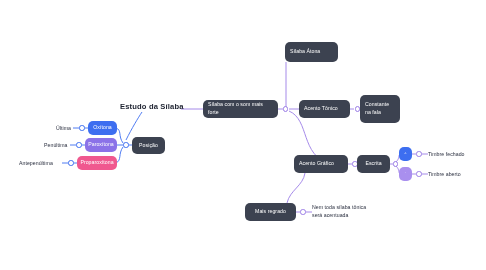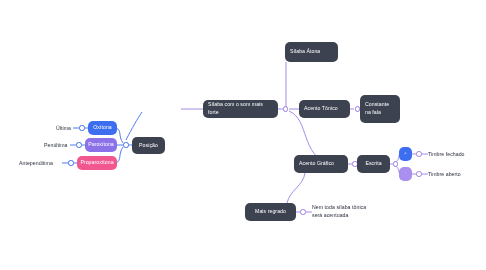--- a/index.html
+++ b/index.html
@@ -91,20 +91,21 @@
   <span class="port p" style="left:352.3px;top:161.3px;"></span>
   <span class="port p" style="left:392.8px;top:161.3px;"></span>
   <span class="port p" style="left:416.3px;top:151.3px;"></span>
   <span class="port p" style="left:416.3px;top:171.3px;"></span>
   <span class="port p" style="left:300.3px;top:209.3px;"></span>
   <span class="port b" style="left:123.3px;top:142.3px;"></span>
   <span class="port b" style="left:79.3px;top:125.3px;"></span>
   <span class="port b" style="left:76.3px;top:142.3px;"></span>
   <span class="port b" style="left:68.3px;top:160.3px;"></span>
 
+  <div class="root-title" style="left:120px;top:102px;">Estudo da Sílaba</div>
 
   <div class="node dark" style="left:203px;top:100px;width:75px;height:18px;justify-content:center;">
     <span>Sílaba com o som mais forte</span>
   </div>
 
   <div class="node dark" style="left:285px;top:42px;width:53px;height:20px;">
     <span>Sílaba Átona</span>
   </div>
 
   <div class="node dark" style="left:299px;top:100px;width:51px;height:18px;">

